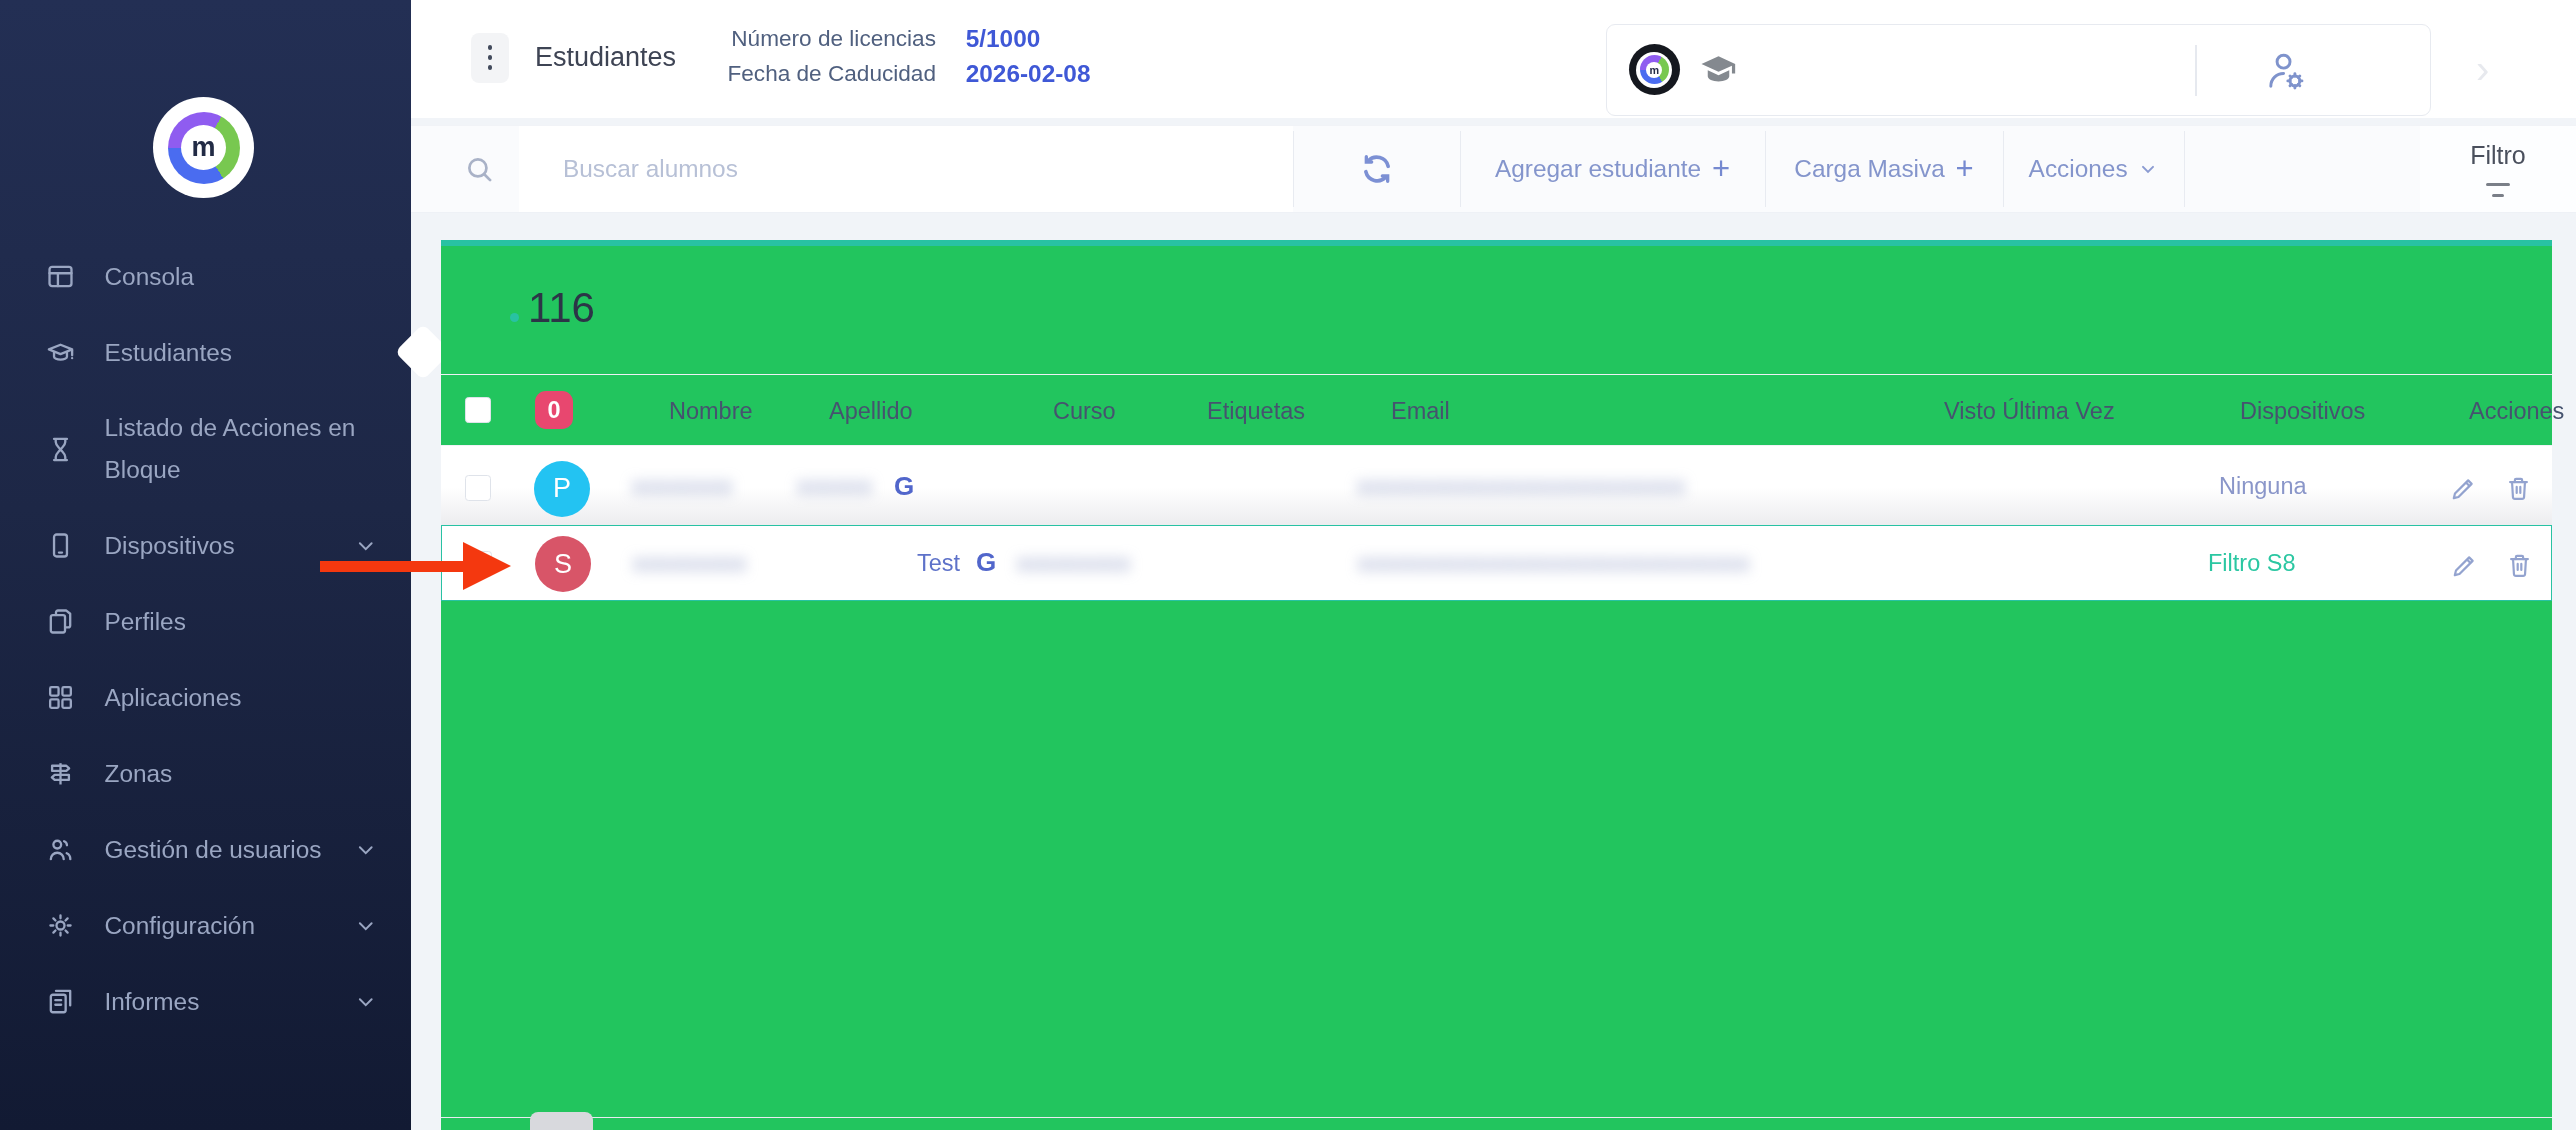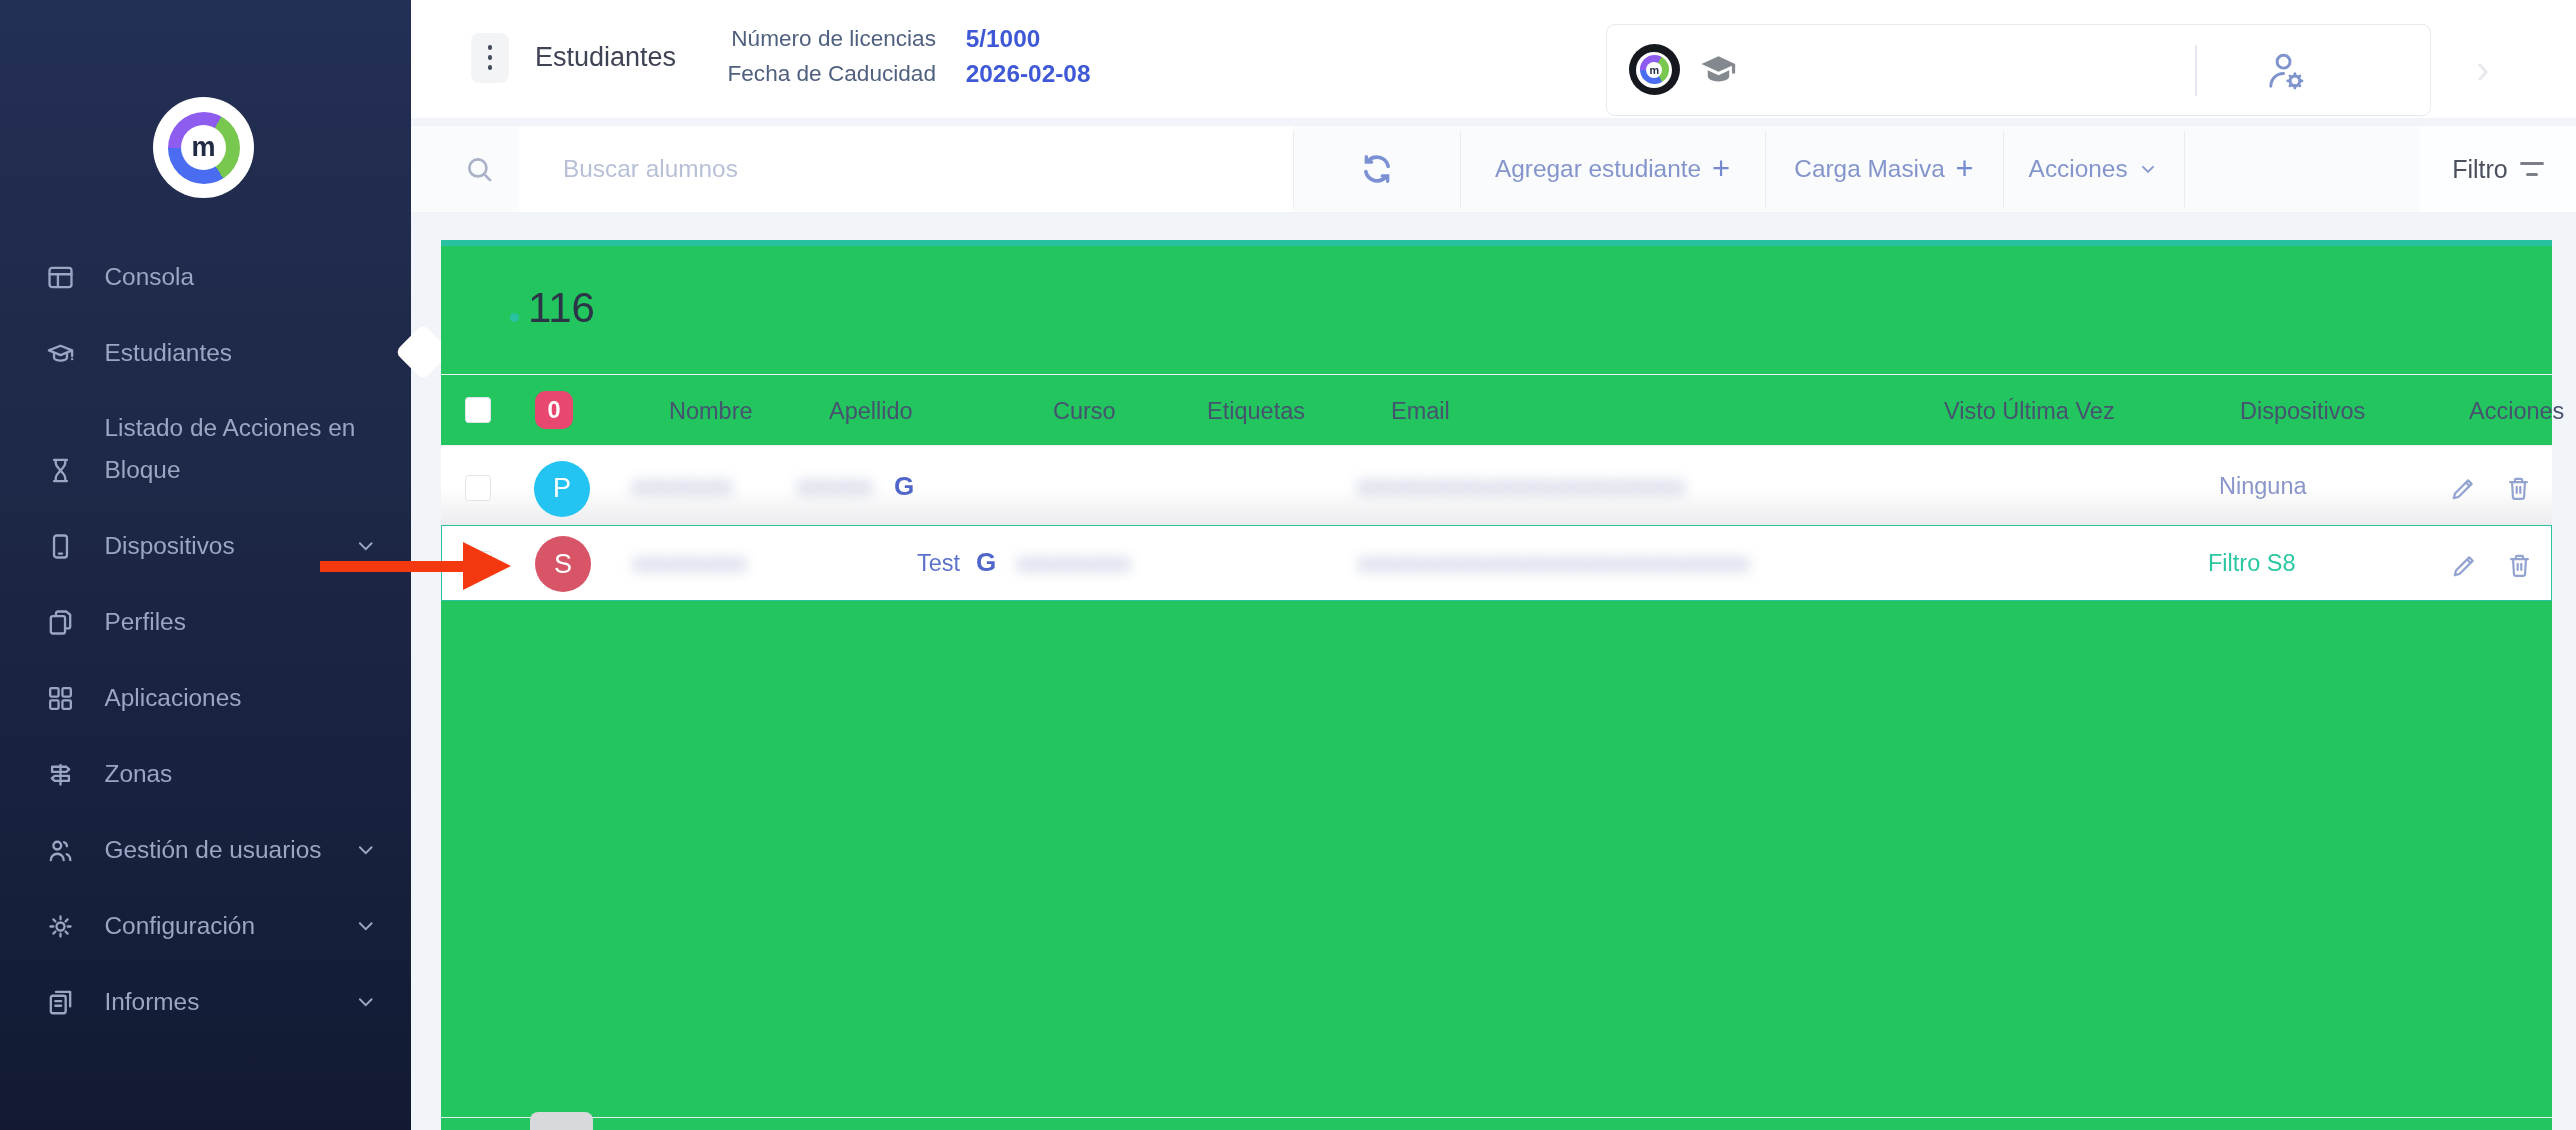--- a/index.html
+++ b/index.html
@@ -11,21 +11,21 @@
            background:linear-gradient(180deg,#232f54 0%,#1d2746 45%,#121a33 100%);}
   .logo-wrap{position:absolute;left:153px;top:97px;width:101px;height:101px;border-radius:50%;
              background:#fff;display:flex;align-items:center;justify-content:center;}
   .logo-ring{width:72px;height:72px;border-radius:50%;
              background:conic-gradient(from -90deg,#8f5cf0 0 33%,#78c850 33% 66%,#4a6cf0 66% 100%);
              display:flex;align-items:center;justify-content:center;}
   .logo-core{width:45px;height:45px;border-radius:50%;background:#fff;
              display:flex;align-items:center;justify-content:center;
              font-weight:bold;font-size:27px;color:#222b45;}
   .nav{position:absolute;left:0;top:255px;right:0;}
-  .nav-item{display:flex;align-items:flex-end;min-height:43px;margin-bottom:33px;
+  .nav-item{display:flex;align-items:center;min-height:43px;margin-bottom:33px;
             padding:0 34px 0 45px;color:#9aa6c2;font-size:24.4px;line-height:42px;cursor:pointer;}
   .nav-ic{width:36px;height:42px;display:flex;align-items:center;margin-right:23.5px;flex:none;}
   .nav-label{flex:1;}
   .nav-chev{margin-left:auto;flex:none;display:flex;align-items:center;height:42px;}
   .notch{position:absolute;left:403px;top:332px;width:40px;height:40px;background:#fff;
          border-radius:7.2px;transform:rotate(45deg);}
 
   
   .main{position:absolute;left:411px;top:0;right:0;bottom:0;}
   .topbar{position:absolute;left:0;top:0;right:0;height:118px;background:#fff;}
@@ -64,21 +64,21 @@
                 font-family:"Liberation Sans",sans-serif;box-sizing:border-box;}
   .search-input::placeholder{color:#b7c0d6;}
   .tb-div{position:absolute;top:5.4px;bottom:5.4px;width:0.9px;background:#e8ebf1;}
   .refresh-btn{position:absolute;left:882px;top:0;width:167px;height:86px;display:flex;
                align-items:center;justify-content:center;cursor:pointer;}
   .tb-btn{position:absolute;top:0;height:86px;display:flex;align-items:center;
           justify-content:center;gap:10.8px;color:#8495cc;font-size:24.4px;cursor:pointer;}
   .plus{font-size:31px;color:#7589d0;font-weight:400;line-height:0;}
   .filter-btn{position:absolute;left:2009px;top:0;right:0;height:86px;display:flex;
               align-items:center;justify-content:center;gap:12.6px;cursor:pointer;
-              color:#4a505d;font-size:25px;background:#fdfeff;}
+              color:#4a505d;font-size:25px;background:#fdfeff;flex-direction:column;}
   .filter-ic{display:inline-block;width:23.5px;}
   .filter-ic i{display:block;height:2.7px;background:#7a7f88;border-radius:1.8px;}
   .filter-ic i:first-child{width:23.5px;margin-bottom:8.1px;}
   .filter-ic i:last-child{width:12.6px;margin-left:5.4px;}
 
   
   .card{position:absolute;left:30px;top:240px;width:2111px;bottom:0;background:#22c55e;}
   .tealbar{height:6.3px;background:#28c2a3;}
   .count-zone{position:relative;height:128px;border-bottom:0.9px solid #eef1f5;}
   .count-dot{position:absolute;left:69px;top:67px;width:9px;height:9px;border-radius:50%;

